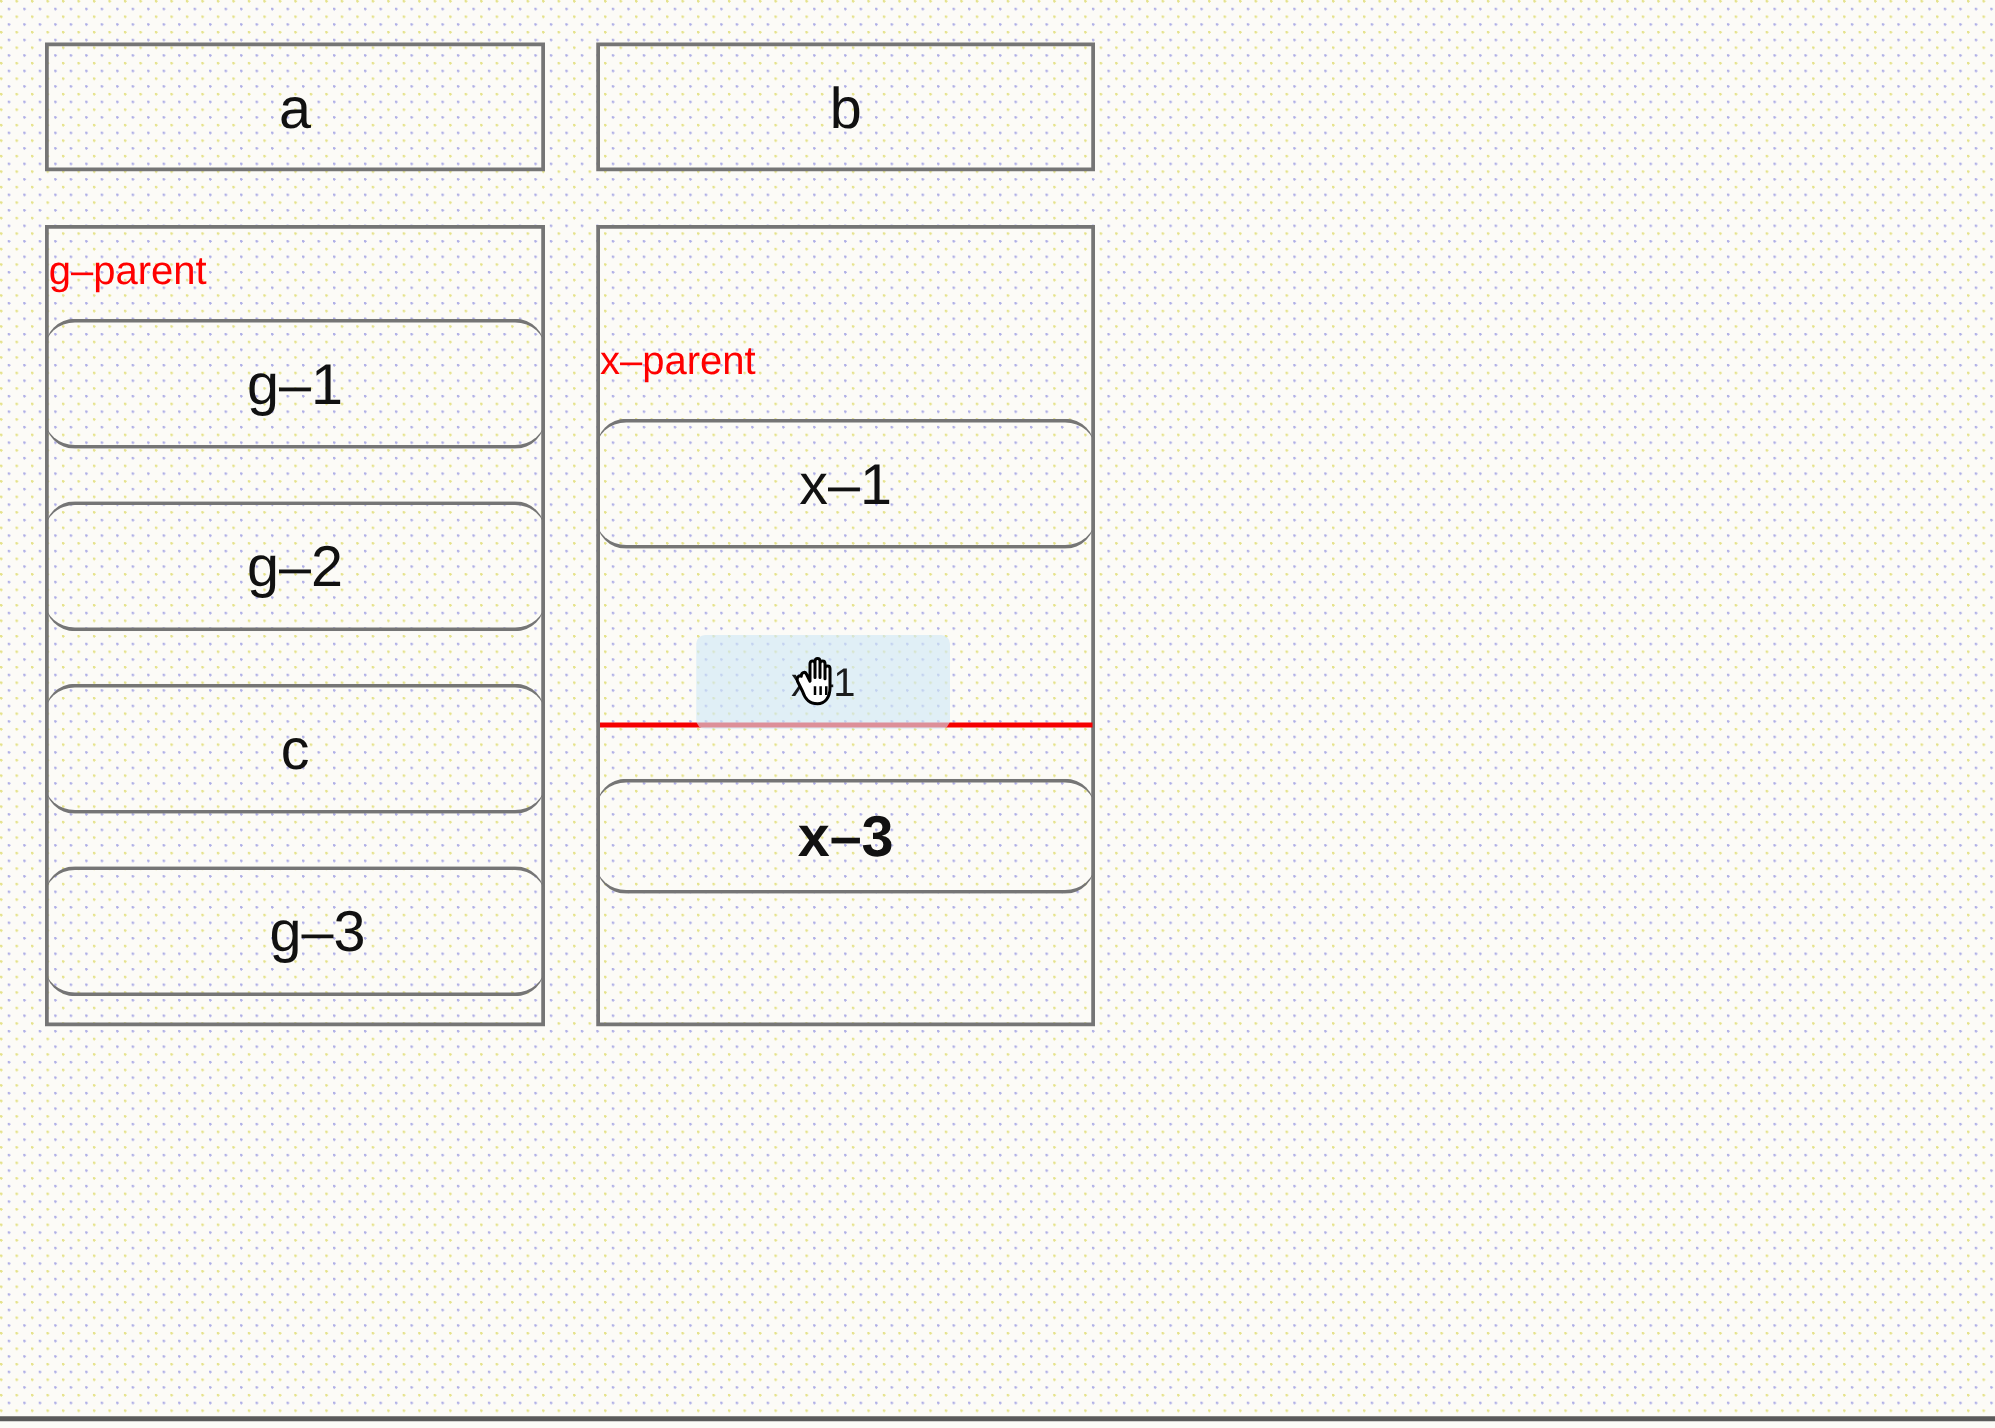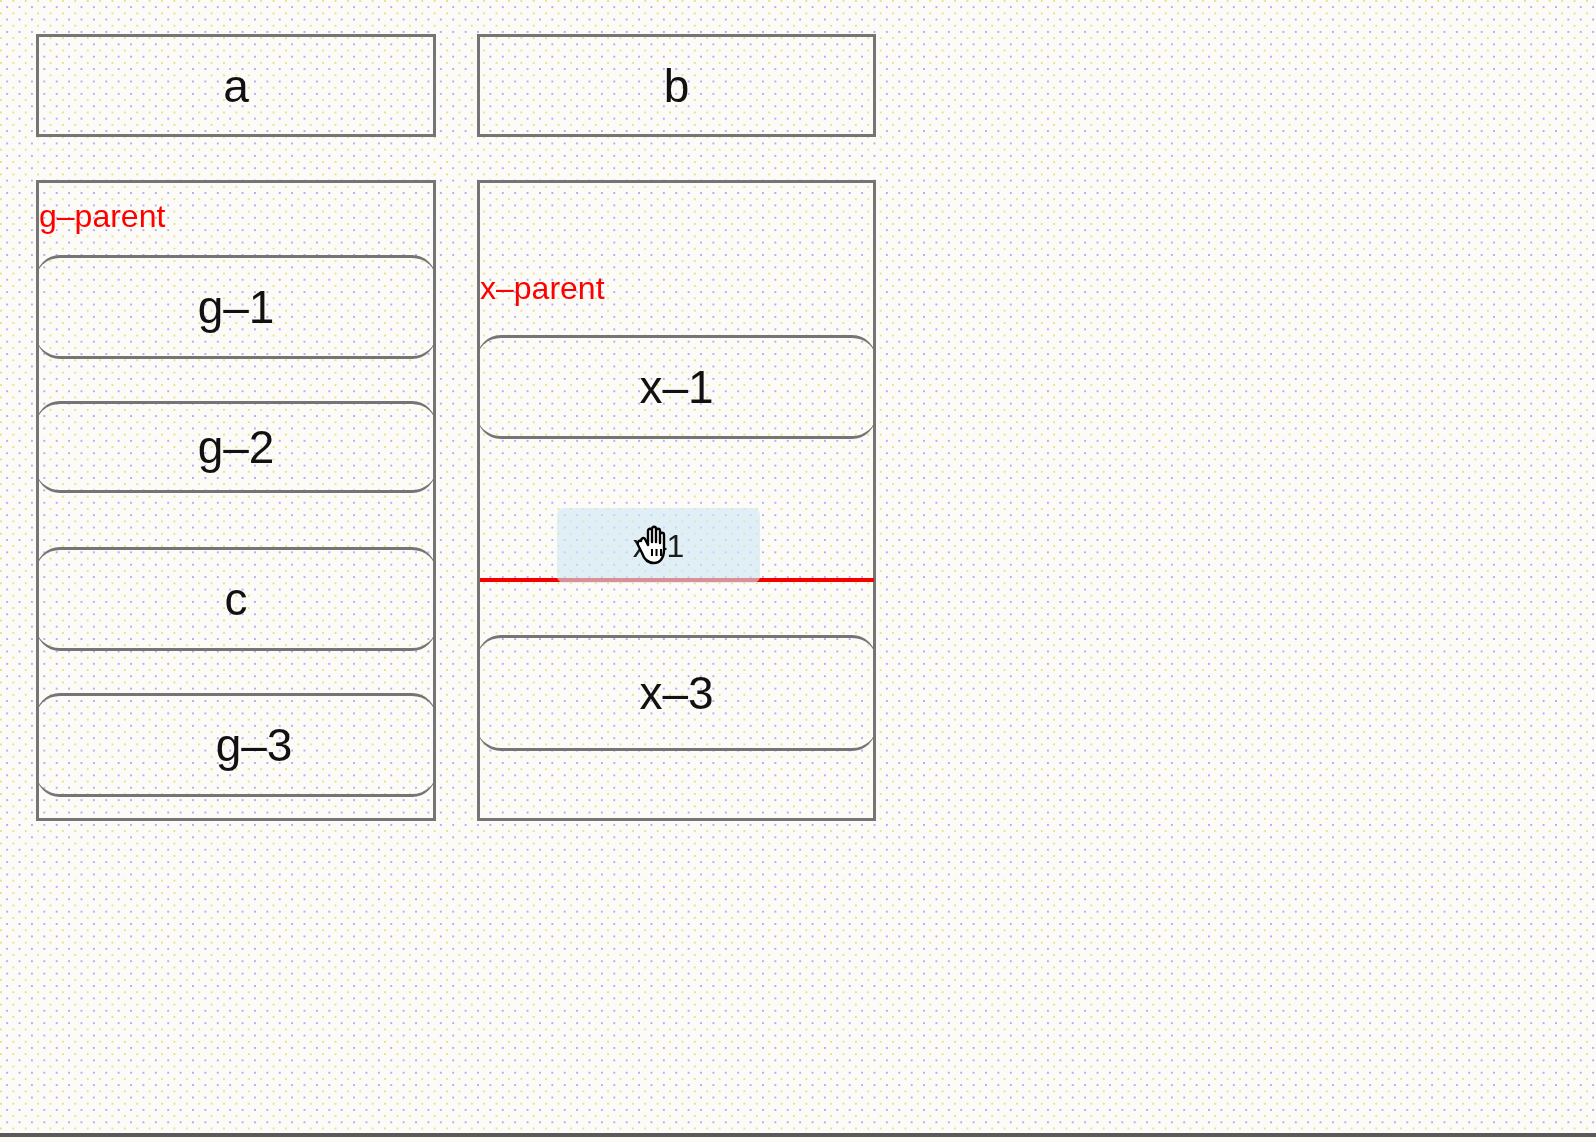--- a/index.html
+++ b/index.html
@@ -148,21 +148,21 @@
   <span class="parent-tag" id="g-parent-tag" style="left:-20px; top:17px;">g–parent</span>
 
   <div class="slot empty" style="top:-3px; height:75px;"></div>
 
   <div class="slot filled" style="top:72px; height:104px;">
     <span class="item-label">g–1</span>
   </div>
 
   <div class="slot empty" style="top:176px; height:42px;"></div>
 
-  <div class="slot filled" style="top:218px; height:92px;">
+  <div class="slot filled" style="top:218px; height:104px;">
     <span class="item-label">g–2</span>
   </div>
 
   <div class="slot empty" style="top:322px; height:42px;"></div>
 
   <div class="slot filled" style="top:364px; height:104px;">
     <span class="item-label">c</span>
   </div>
 
   <div class="slot empty" style="top:468px; height:42px;"></div>
@@ -181,21 +181,21 @@
   <div class="slot empty" style="top:-3px; height:155px;"></div>
 
   <div class="slot filled" style="top:152px; height:104px;">
     <span class="item-label">x–1</span>
   </div>
 
   <div class="slot empty" style="top:256px; height:42px;"></div>
 
   <div class="slot empty" id="drop-slot" style="top:298px; height:142px;"></div>
 
-  <div class="slot filled" style="top:452px; height:116px;">
+  <div class="slot filled" style="top:440px; height:92px;font-weight:bold;">
     <span class="item-label">x–3</span>
   </div>
 
   <div class="slot empty" style="top:544px; height:100px;"></div>
 </div>
 
 <div class="drop-line" style="left:480px; top:578px; width:394px;"></div>
 
 <div id="drag-ghost" style="left:557px; top:508px; width:203px; height:75px;">
   <span class="ghost-label">x–1</span>

